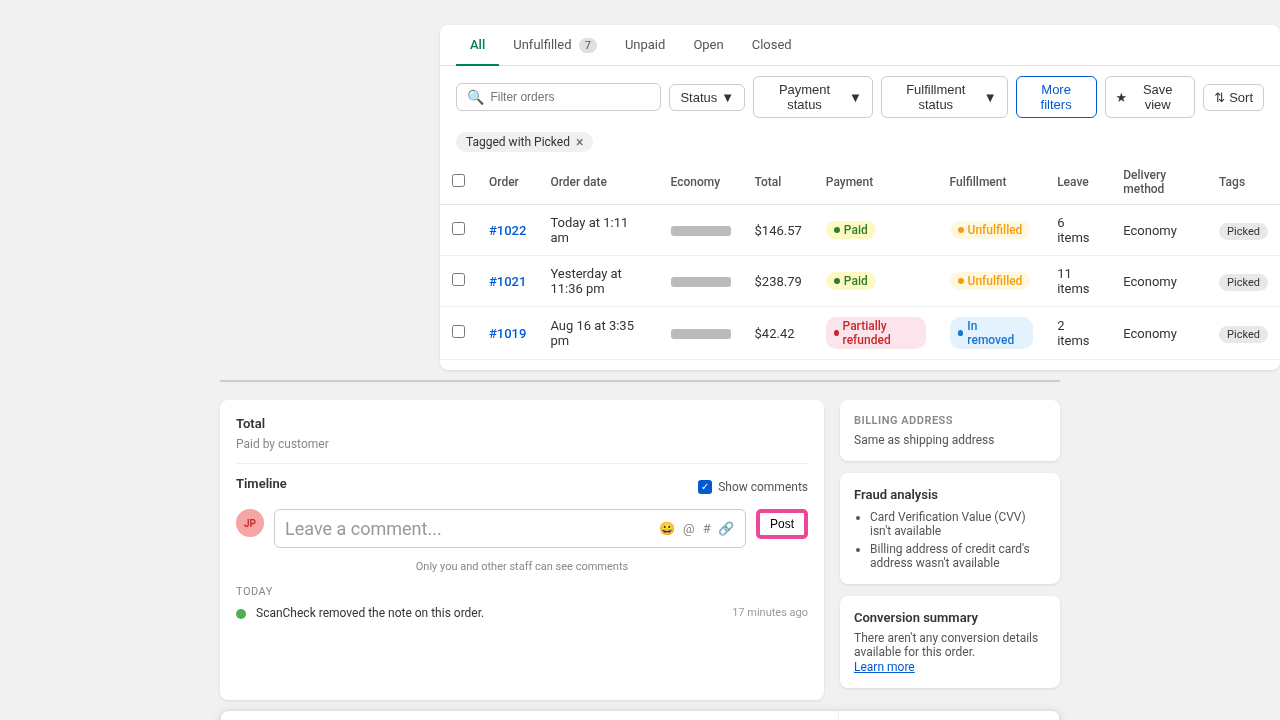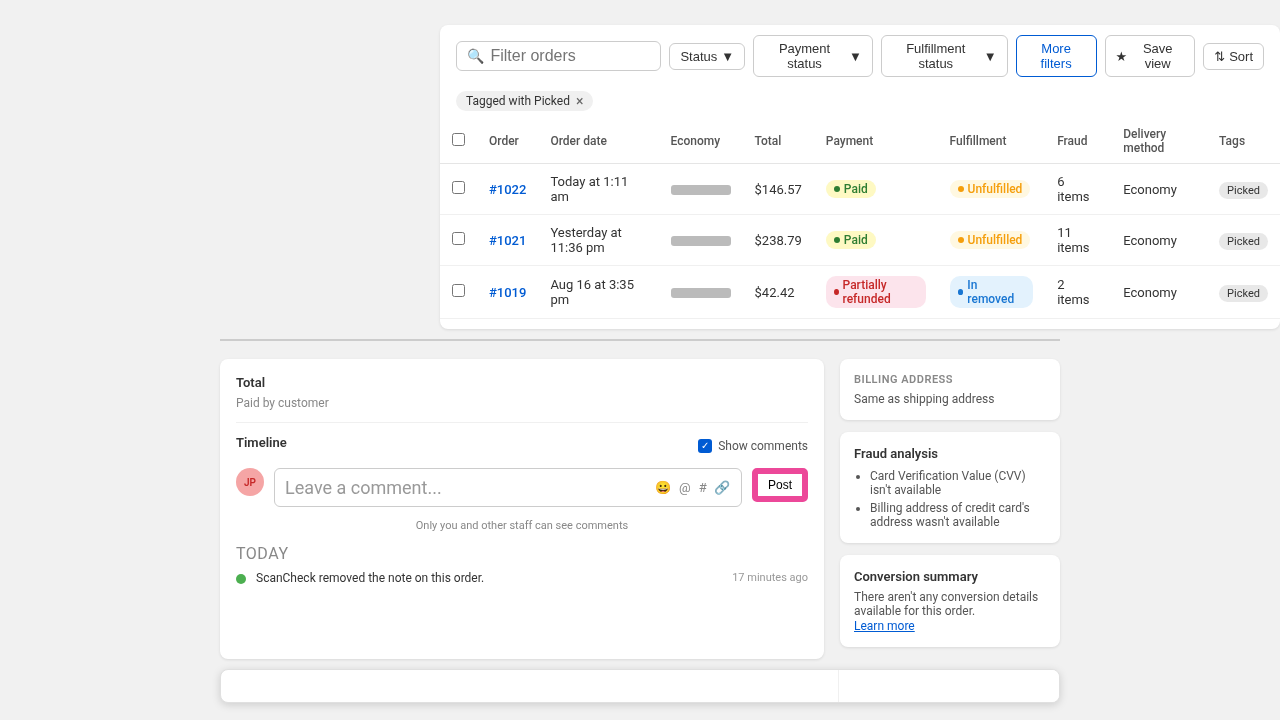--- a/index.html
+++ b/index.html
@@ -67,21 +67,21 @@
       border: 1px solid #ccc;
       border-radius: 6px;
       padding: 5px 10px;
       width: 220px;
       gap: 6px;
     }
 
     .search-box input {
       border: none;
       outline: none;
-      font-size: 16px;
+      font-size: 12px;
       color: #555;
       width: 160px;
       background: transparent;
     }
 
     .filter-btn {
       display: flex;
       align-items: center;
       gap: 4px;
       border: 1px solid #ccc;
@@ -336,36 +336,36 @@
     }
 
     .comment-icons {
       display: flex;
       gap: 8px;
       color: #888;
     }
 
     .post-btn {
       background: #fff;
-      border: 6px solid #ec4899;
+      border: 4px solid #ec4899;
       border-radius: 5px;
       padding: 4px 10px;
       font-size: 12px;
       cursor: pointer;
     }
 
     .only-staff {
       font-size: 11px;
       color: #888;
       text-align: center;
       padding: 4px 0 12px;
     }
 
     .timeline-today {
-      font-size: 16px;
+      font-size: 11px;
       color: #888;
       letter-spacing: 0.5px;
       margin-bottom: 8px;
     }
 
     .timeline-item {
       display: flex;
       align-items: flex-start;
       gap: 10px;
       margin-bottom: 8px;
@@ -428,20 +428,30 @@
       vertical-align: middle;
     }
   </style>
 </head>
 <body>
 
 <div style="background:#f1f1f1; min-height:720px; padding:10px 0; overflow:hidden;">
 
   <div class="top-panel">
 
+    <div class="tabs">
+      <div class="tab active">All</div>
+      <div class="tab">
+        <span>Unfulfilled</span>
+        <span class="tab-badge">7</span>
+      </div>
+      <div class="tab">Unpaid</div>
+      <div class="tab">Open</div>
+      <div class="tab">Closed</div>
+    </div>
 
     <div class="filters-row">
       <div class="search-box">
         <span style="color:#888; font-size:14px;">🔍</span>
         <input type="text" placeholder="Filter orders" style="">
       </div>
       <button class="filter-btn">
         <span>Status</span>
         <span>▼</span>
       </button>
@@ -474,21 +484,21 @@
     <table class="orders-table">
       <thead>
         <tr>
           <th class="checkbox-cell"><input type="checkbox" style=""></th>
           <th>Order</th>
           <th>Order date</th>
           <th>Economy</th>
           <th>Total</th>
           <th>Payment</th>
           <th>Fulfillment</th>
-          <th>Fraud</th>
+          <th>Leave</th>
           <th>Delivery method</th>
           <th>Tags</th>
         </tr>
       </thead>
       <tbody>
         <tr>
           <td><input type="checkbox" style=""></td>
           <td><a class="order-link">#1022</a></td>
           <td>Today at 1:11 am</td>
           <td><span class="blurred-name"></span></td>

